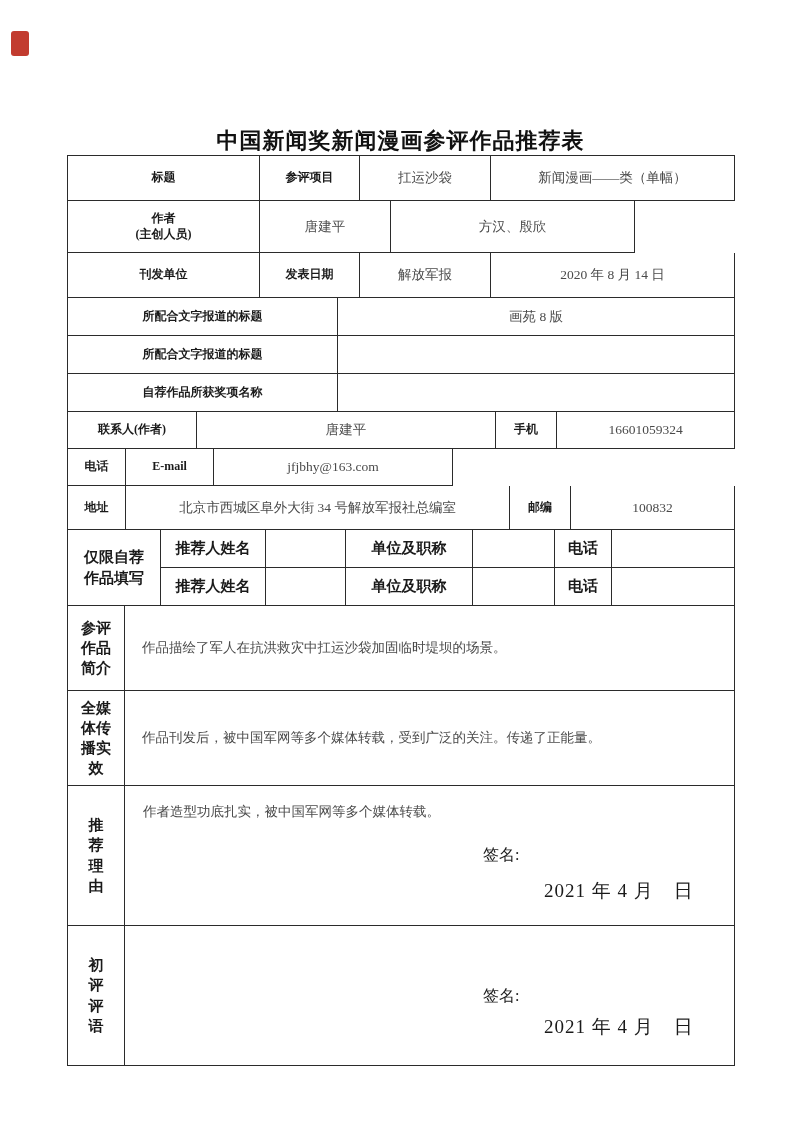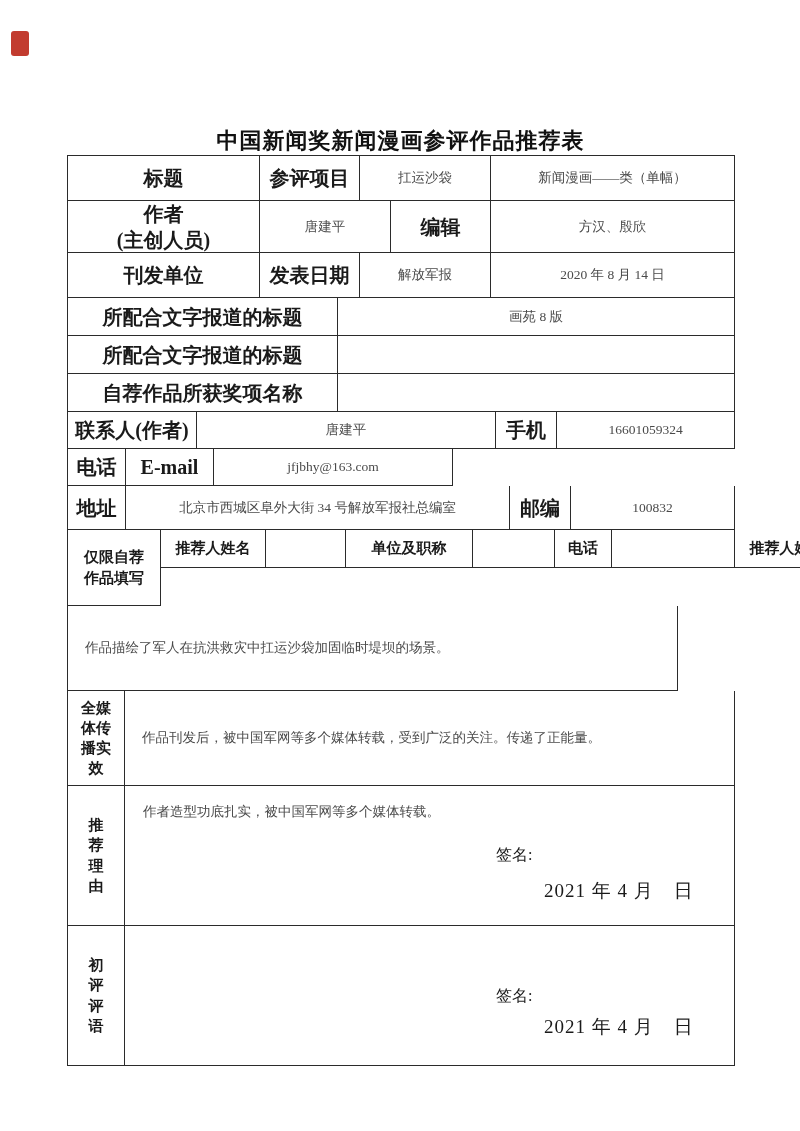--- a/index.html
+++ b/index.html
@@ -2,28 +2,28 @@
 <html><head>
 <meta charset="utf-8">
 <style>
   html,body{margin:0;padding:0;background:#ffffff;}
   body{width:800px;height:1131px;position:relative;font-family:"Liberation Serif","DejaVu Serif",serif;}
   .red-marker{position:absolute;left:11px;top:31px;width:18px;height:25px;background:#c23b2f;border-radius:3px;}
   .doc-title{position:absolute;left:67px;top:126px;width:667px;text-align:center;font-size:22px;font-weight:bold;color:#111;letter-spacing:1px;}
   .tbl{position:absolute;left:67px;top:155px;width:668px;border-left:1px solid #2b2b2b;border-top:1px solid #2b2b2b;box-sizing:border-box;background:#fff;}
   .row{display:flex;}
   .c{box-sizing:border-box;border-right:1px solid #2b2b2b;border-bottom:1px solid #2b2b2b;display:flex;align-items:center;justify-content:center;text-align:center;overflow:hidden;}
-  .lbl{font-weight:bold;color:#1a1a1a;font-size:20px;white-space:pre-line;line-height:1.3;}
+  .lbl{font-weight:bold;color:#1a1a1a;font-size:12px;white-space:pre-line;line-height:1.3;}
   .lbl-sm{font-weight:bold;color:#1a1a1a;font-size:15px;white-space:pre-line;line-height:1.35;}
   .val{color:#4a4a4a;font-size:13.5px;}
   .left{justify-content:flex-start;text-align:center;padding-left:17px;padding-right:28px;}
-  .stack{display:flex;}
+  .stack{display:flex;flex-direction:column;}
   .relcell{position:relative;}
   .free-content{position:absolute;top:17px;left:18px;right:12px;text-align:left;color:#4a4a4a;font-size:13.5px;}
-  .sign{position:absolute;left:371px;font-size:16px;color:#1a1a1a;}
+  .sign{position:absolute;left:358px;font-size:16px;color:#1a1a1a;}
   .sigdate{position:absolute;left:419px;font-size:19px;color:#1a1a1a;letter-spacing:1px;}
 </style>
 </head>
 <body>
 
 <div class="red-marker"></div>
 
 <div class="doc-title">中国新闻奖新闻漫画参评作品推荐表</div>
 
 <div class="tbl">
@@ -32,21 +32,20 @@
     <div class="c lbl" style="width:192px">标题</div>
     <div class="c lbl" style="width:100px">参评项目</div>
     <div class="c val" style="width:131px">扛运沙袋</div>
     <div class="c val" style="width:244px">新闻漫画——类（单幅）</div>
   </div>
 
   <div class="row" style="height:52px">
     <div class="c lbl" style="width:192px">作者
 (主创人员)</div>
     <div class="c val" style="width:131px">唐建平</div>
-    <div class="c lbl" style="width:100px">编辑</div>
     <div class="c val" style="width:244px">方汉、殷欣</div>
   </div>
 
   <div class="row" style="height:45px">
     <div class="c lbl" style="width:192px">刊发单位</div>
     <div class="c lbl" style="width:100px">发表日期</div>
     <div class="c val" style="width:131px">解放军报</div>
     <div class="c val" style="width:244px">2020 年 8 月 14 日</div>
   </div>
 
@@ -102,20 +101,23 @@
         <div class="c val" style="width:80px"></div>
         <div class="c lbl-sm" style="width:127px">单位及职称</div>
         <div class="c val" style="width:82px"></div>
         <div class="c lbl-sm" style="width:57px">电话</div>
         <div class="c val" style="width:123px"></div>
       </div>
     </div>
   </div>
 
   <div class="row" style="height:85px">
+    <div class="c lbl-sm" style="width:57px">参评
+作品
+简介</div>
     <div class="c val left" style="width:610px">作品描绘了军人在抗洪救灾中扛运沙袋加固临时堤坝的场景。</div>
   </div>
 
   <div class="row" style="height:95px">
     <div class="c lbl-sm" style="width:57px">全媒
 体传
 播实
 效</div>
     <div class="c val left" style="width:610px">作品刊发后，被中国军网等多个媒体转载，受到广泛的关注。传递了正能量。</div>
   </div>

